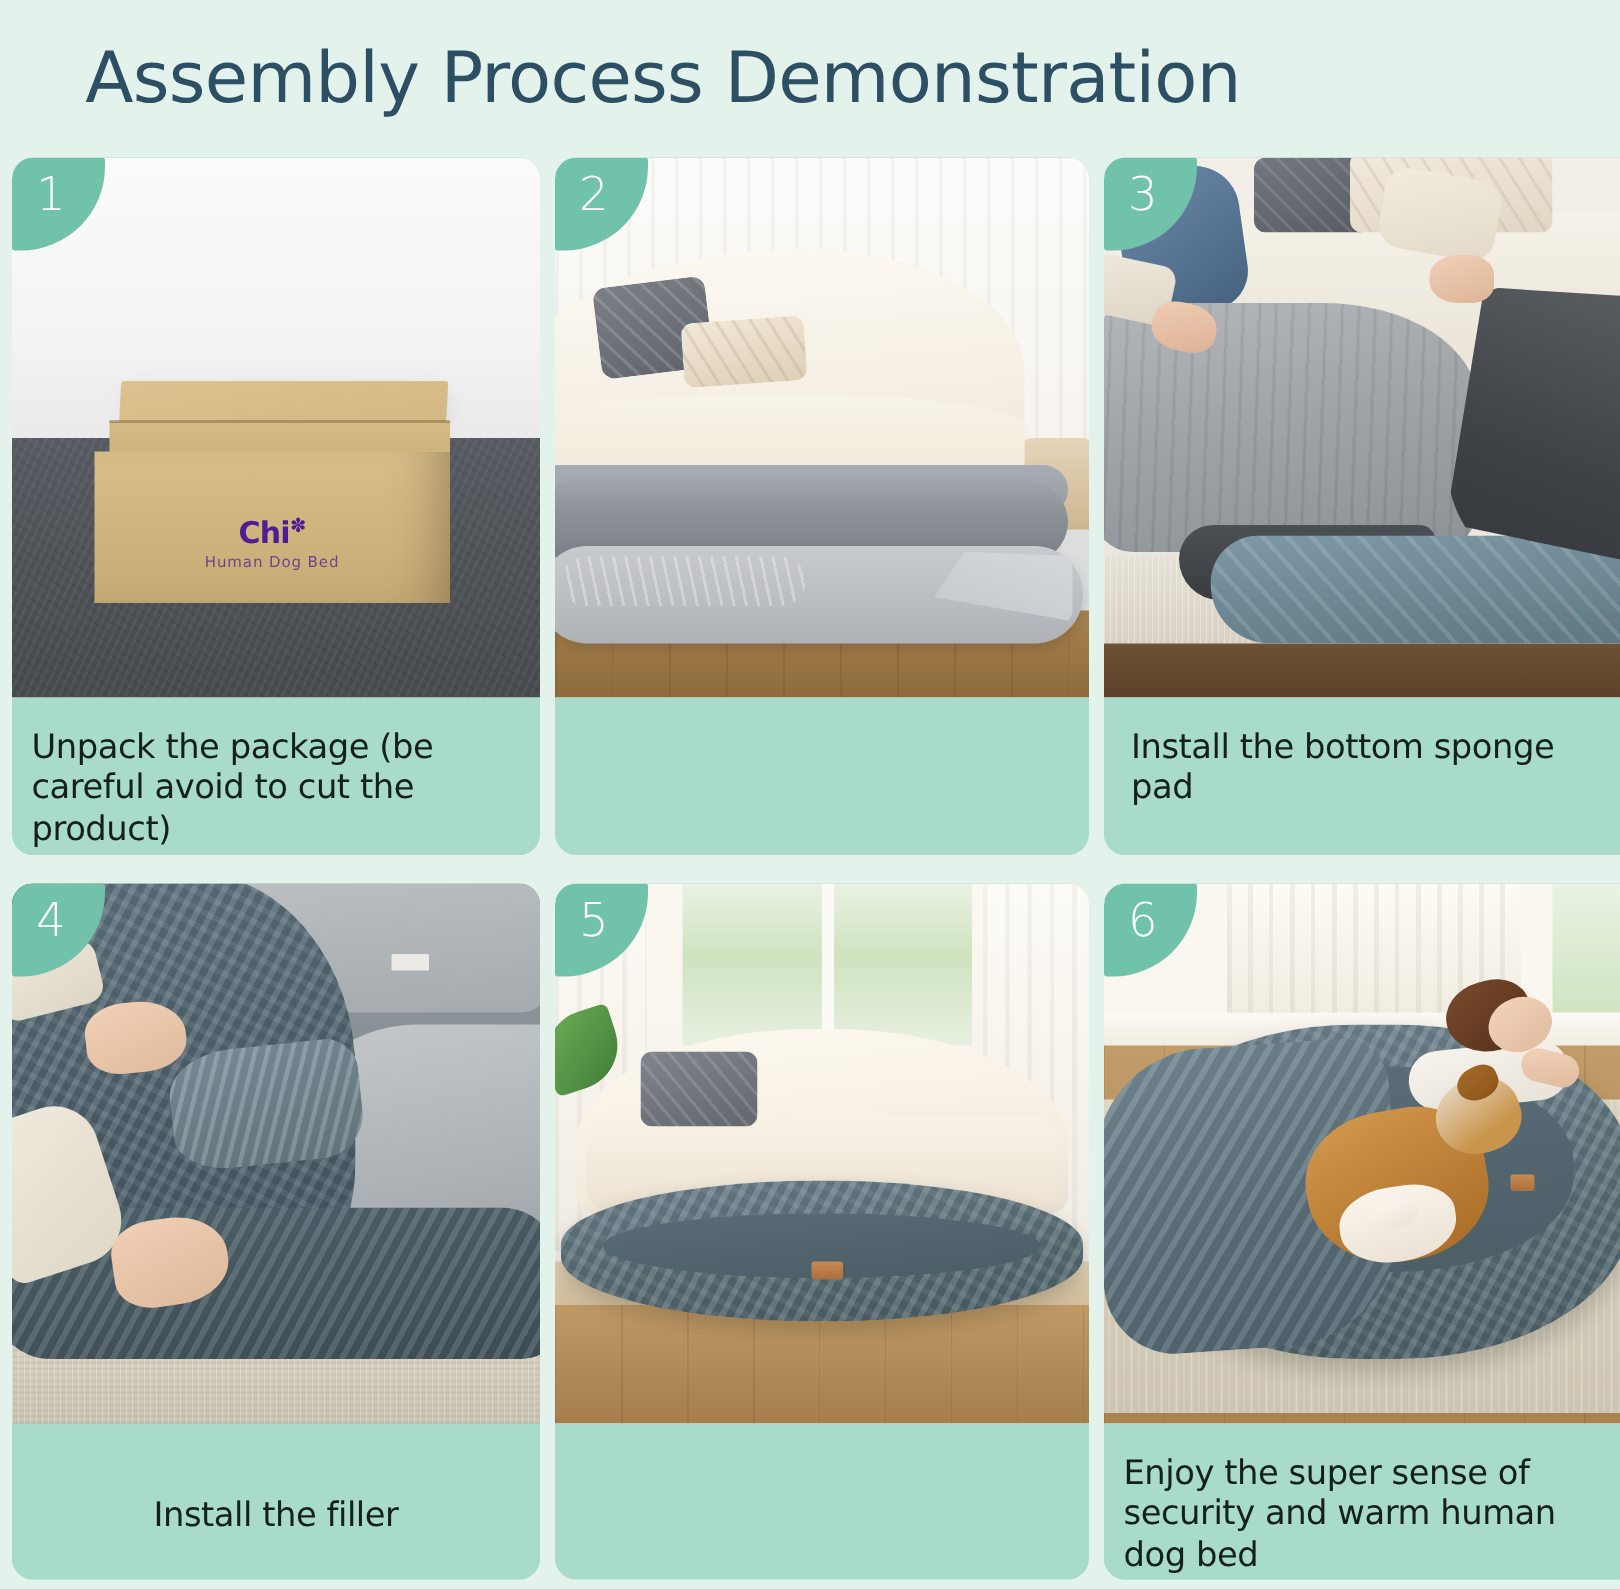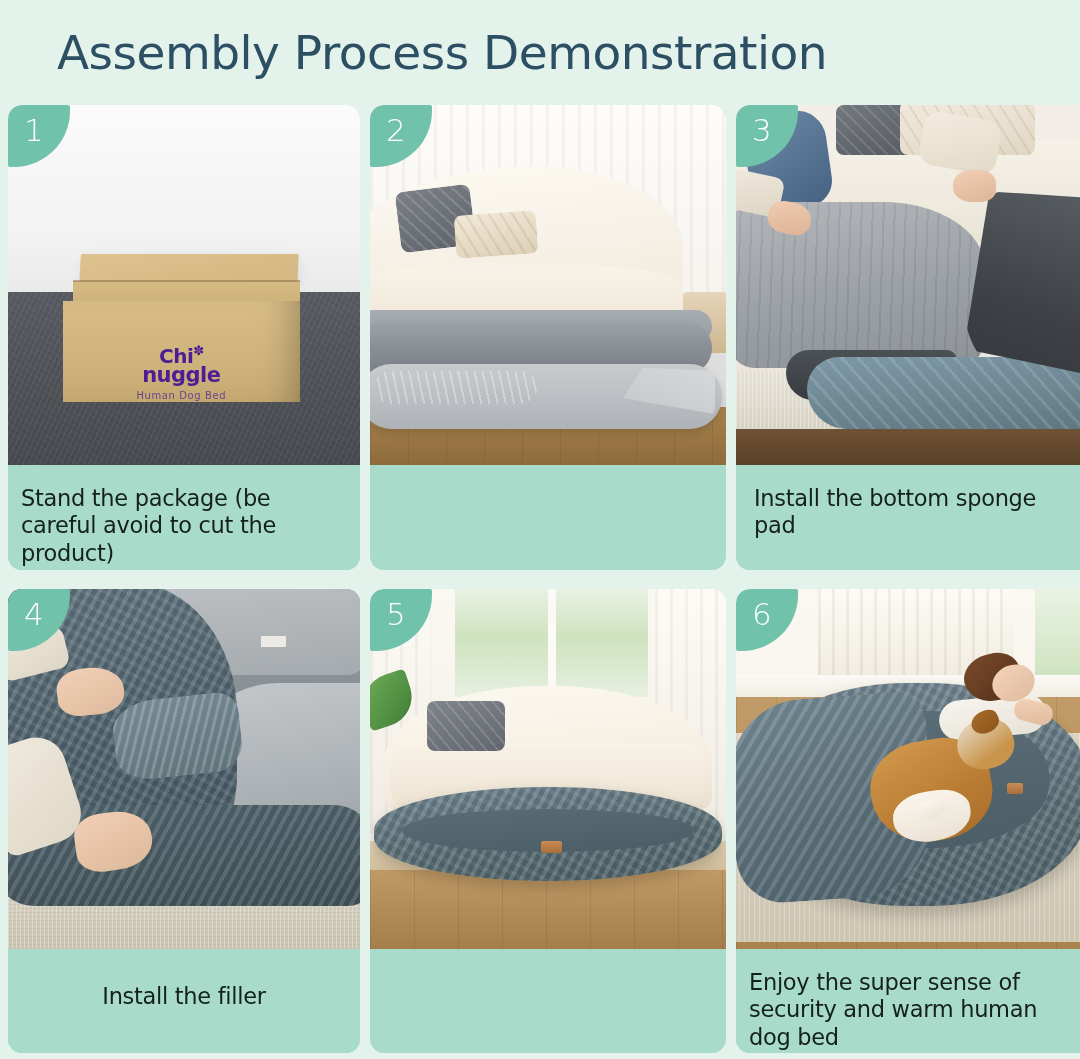--- a/index.html
+++ b/index.html
@@ -81,21 +81,21 @@
   .caption {
     flex:1;
     background:#a8dbc9;
     padding:20px 13px 10px 13px;
     color:#14201d;
     font-size:22.5px;
     line-height:1.22;
     font-family:"DejaVu Sans", sans-serif;
     letter-spacing:-0.3px;
   }
-  .caption.center { text-align:center; padding-top:34px; }
+  .caption.center { text-align:center; padding-top:48px; }
   .caption.indent { padding-left:18px; }
 
   
   .p1-wall { position:absolute; left:0; top:0; right:0; height:52%;
     background:linear-gradient(180deg,#fbfbfb 0%,#f2f2f2 70%,#eaeaea 100%); }
   .p1-floor { position:absolute; left:0; top:52%; right:0; bottom:0;
     background:
       repeating-linear-gradient(115deg, rgba(255,255,255,.045) 0 2px, transparent 2px 5px),
       repeating-linear-gradient(35deg, rgba(0,0,0,.05) 0 2px, transparent 2px 6px),
       linear-gradient(180deg,#585c62 0%,#4e5257 55%,#474b50 100%); }
@@ -360,29 +360,28 @@
         <div class="photo-inner">
           <div class="p1-wall"></div>
           <div class="p1-floor"></div>
           <div class="p1-shadow"></div>
           <div class="p1-box-top"></div>
           <div class="p1-box-lid"></div>
           <div class="p1-box-face"></div>
           <div class="p1-seam"></div>
           <div class="p1-logo">
             <div class="l1"><span>Chi</span><span class="p1-mark">✽</span></div>
-            <div class="l2">nuggle</div>
             <div class="l3">Human Dog Bed</div>
           </div>
         </div>
         <div class="badge">
           <span>1</span>
         </div>
       </div>
-      <div class="caption">Stand the package (be careful avoid to cut the product)</div>
+      <div class="caption">Unpack the package (be careful avoid to cut the product)</div>
     </div>
 
     <div class="card">
       <div class="photo">
         <div class="photo-inner">
           <div class="p2-curtain"></div>
           <div class="p2-floor"></div>
           <div class="p2-stool"></div>
           <div class="p2-sofa"></div>
           <div class="p2-seat"></div>

